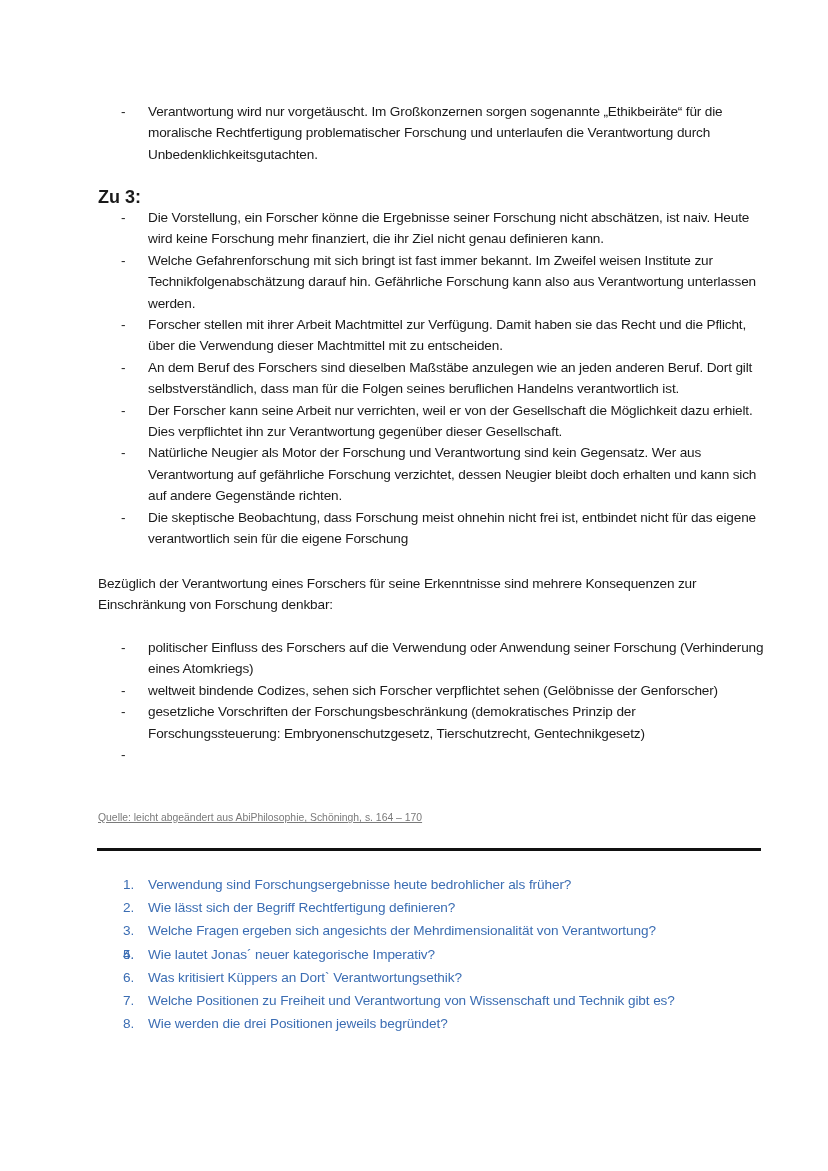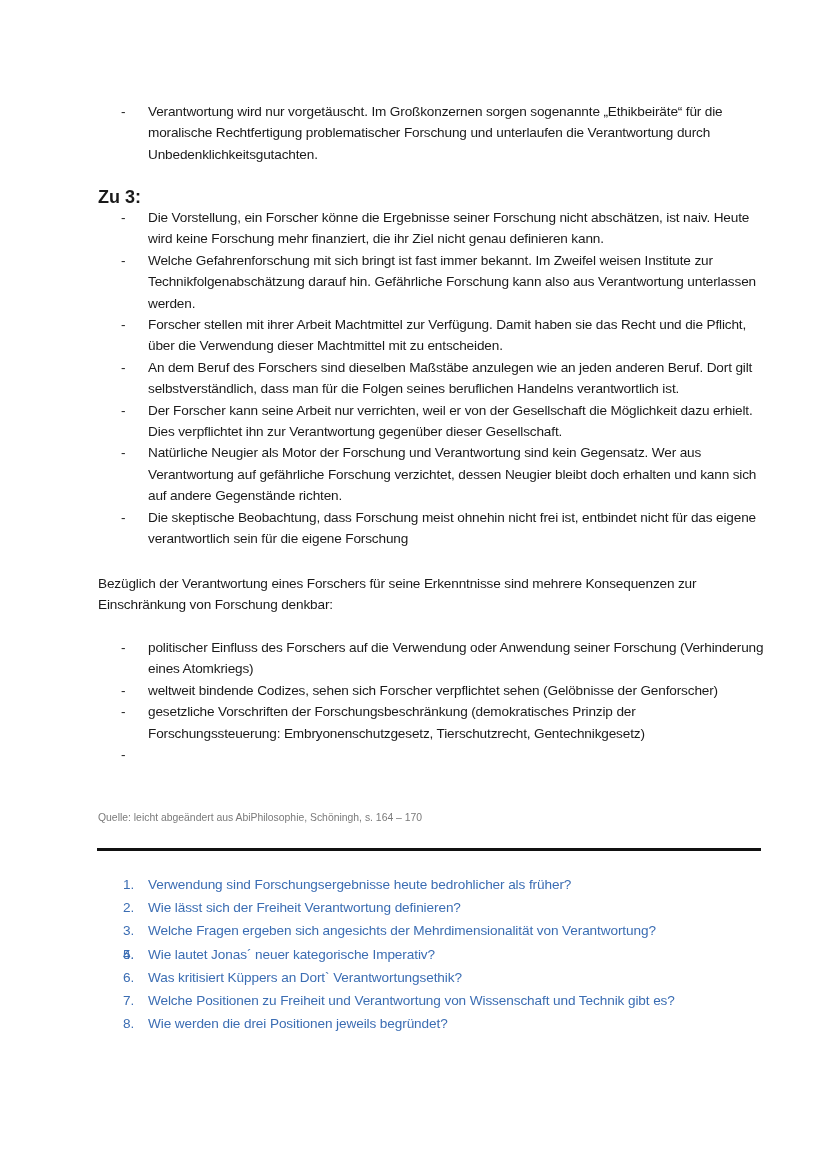--- a/index.html
+++ b/index.html
@@ -144,32 +144,32 @@
     </li>
     <li class="dash-item">
       <span class="dash">-</span>
       <span>gesetzliche Vorschriften der Forschungsbeschränkung (demokratisches Prinzip der Forschungssteuerung: Embryonenschutzgesetz, Tierschutzrecht, Gentechnikgesetz)</span>
     </li>
     <li class="dash-item">
       <span class="dash">-</span>
     </li>
   </ul>
 
-  <div class="block source" style="top:811px;">Quelle: leicht abgeändert aus AbiPhilosophie, Schöningh, s. 164 – 170</div>
+  <div class="block source" style="top:811px;text-decoration:underline;">Quelle: leicht abgeändert aus AbiPhilosophie, Schöningh, s. 164 – 170</div>
 
   <div class="rule"></div>
 
   <ol class="questions">
     <li class="question">
       <span class="num">1.</span>
       <span>Verwendung sind Forschungsergebnisse heute bedrohlicher als früher?</span>
     </li>
     <li class="question">
       <span class="num">2.</span>
-      <span>Wie lässt sich der Freiheit Verantwortung definieren?</span>
+      <span>Wie lässt sich der Begriff Rechtfertigung definieren?</span>
     </li>
     <li class="question">
       <span class="num">3.</span>
       <span>Welche Fragen ergeben sich angesichts der Mehrdimensionalität von Verantwortung?</span>
     </li>
     <li class="question">
       <span class="num">4.</span>
     </li>
     <li class="question">
       <span class="num">5.</span>

